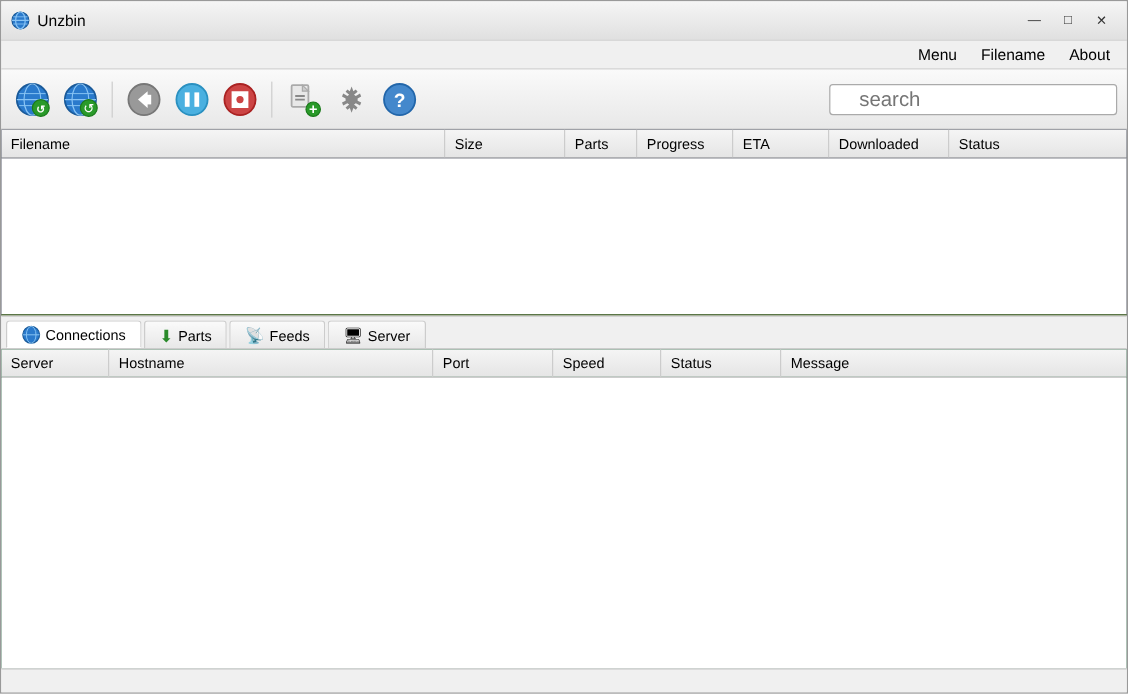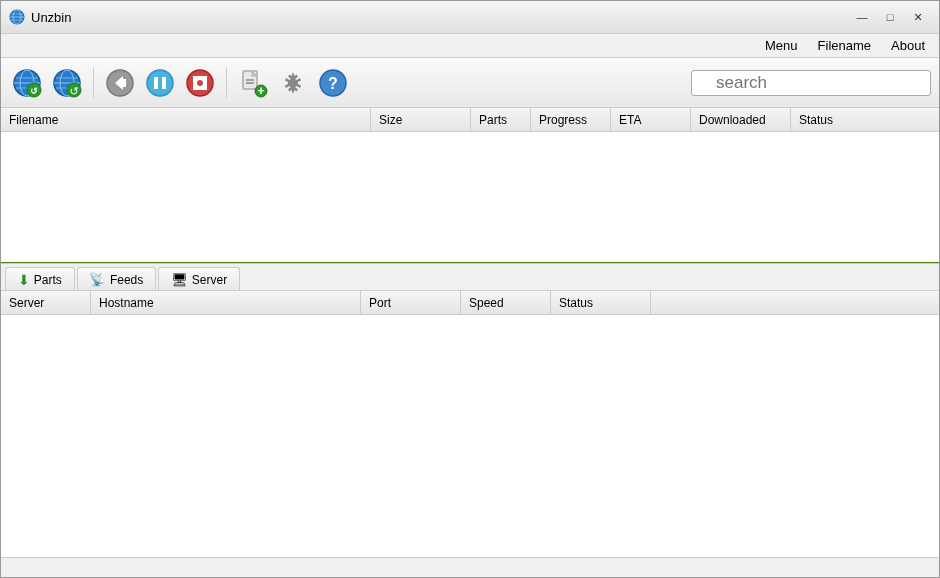--- a/index.html
+++ b/index.html
@@ -343,20 +343,28 @@
       <div class="col-header col-eta">ETA</div>
       <div class="col-header col-downloaded">Downloaded</div>
       <div class="col-header col-status">Status</div>
     </div>
     <div id="main-table-body"></div>
   </div>
 
   <div id="bottom-section">
 
     <div id="bottom-tabs">
+      <div class="tab-item active">
+        <svg width="16" height="16" viewBox="0 0 16 16">
+          <circle cx="8" cy="8" r="7" fill="#2a7acc" stroke="#1a5a99" stroke-width="1"></circle>
+          <ellipse cx="8" cy="8" rx="4" ry="7" fill="none" stroke="#89c4f4" stroke-width="0.8"></ellipse>
+          <line x1="1" y1="8" x2="15" y2="8" stroke="#89c4f4" stroke-width="0.8"></line>
+        </svg>
+        <span>Connections</span>
+      </div>
       <div class="tab-item">
         <span style="color:#2a8a2a;font-size:14px;">⬇</span>
         <span>Parts</span>
       </div>
       <div class="tab-item">
         <span style="color:#f60;font-size:13px;">📡</span>
         <span>Feeds</span>
       </div>
       <div class="tab-item">
         <span style="font-size:13px;">🖥</span>
@@ -364,20 +372,21 @@
       </div>
     </div>
 
     <div id="connections-table-area">
       <div id="connections-table-header">
         <div class="col-header conn-col-server">Server</div>
         <div class="col-header conn-col-hostname">Hostname</div>
         <div class="col-header conn-col-port">Port</div>
         <div class="col-header conn-col-speed">Speed</div>
         <div class="col-header conn-col-status">Status</div>
+        <div class="col-header conn-col-message">Message</div>
       </div>
       <div id="connections-body"></div>
     </div>
 
     <div id="statusbar">
       <span></span>
     </div>
   </div>
 
 </div>

